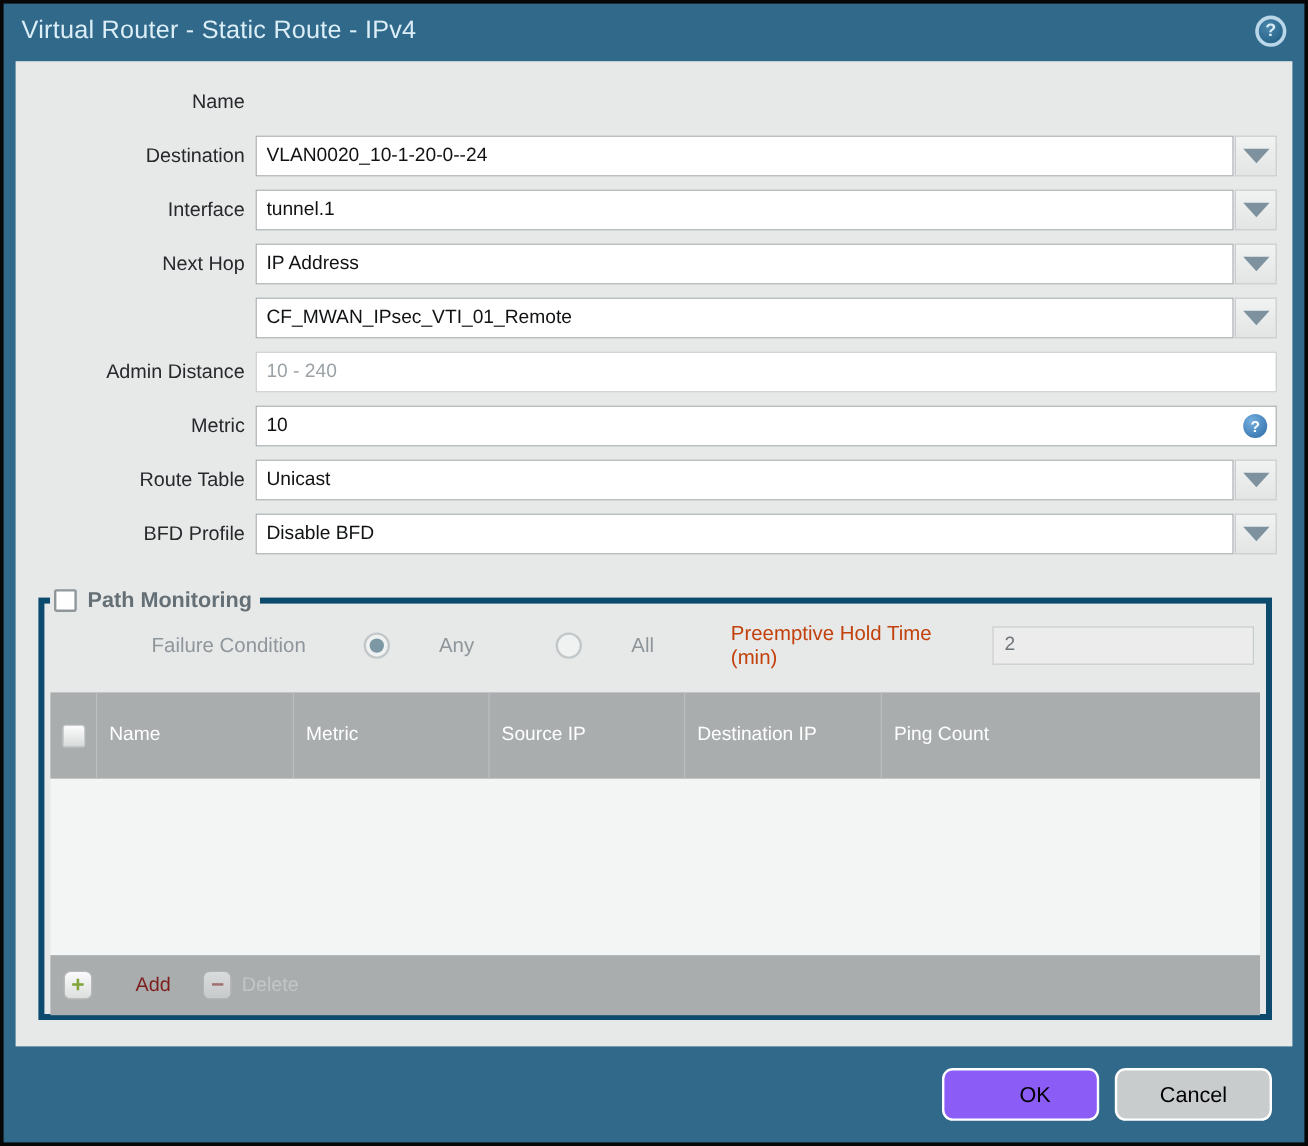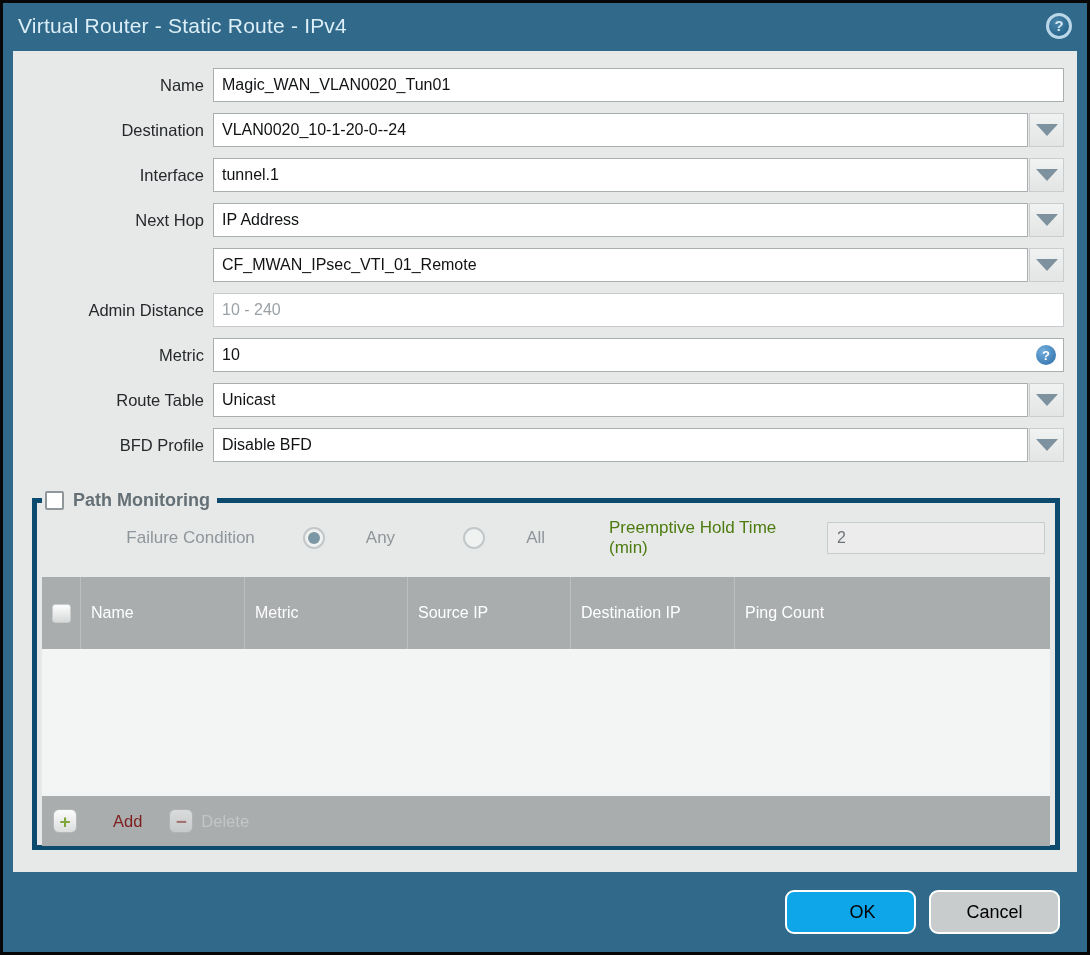--- a/index.html
+++ b/index.html
@@ -68,21 +68,21 @@
   .pm-checkbox{ width:19px; height:19px; background:#fefefe;
                 border:2px solid #8f979b; border-radius:2px; cursor:pointer; }
   .pm-title{ font-weight:bold; font-size:18px; color:#647076; }
 
   .pm-row{ display:flex; align-items:center; height:34px; margin:10px 6px 0 0;gap:32px; }
   .pm-label{ width:268px; text-align:right; padding-right:12px; color:#8f969b; font-size:17px; }
   .radio{ width:22px; height:22px; border-radius:50%; border:2px solid #c2c8ca;
           background:#f0f1f1; margin:0 9px 0 4px; position:relative; cursor:default; flex:none; }
   .radio.sel::after{ content:""; position:absolute; inset:3px; border-radius:50%; background:#7d98a5; }
   .radio-label{ color:#8f969b; font-size:17px; margin-right:32px; }
-  .pht-label{ margin-left:auto; color:#4d7c0f; font-size:17px; }
+  .pht-label{ margin-left:auto; color:#c2410c; font-size:17px; }
   .pm-input{ width:218px; height:32px; margin-left:10px; background:#ececec;
              border:1px solid #c9cccd; color:#6e7478; font:16px "Liberation Sans", sans-serif;
              padding:0 9px; }
 
   
   .tbl{ margin:22px 1px 0 1px; }
   .tbl-header{ display:flex; background:#a9adae; height:72px; color:#fff; }
   .th{ padding-left:10px; font-size:16px; display:flex; align-items:center;
        border-left:1px solid #bcbfc0; line-height:1.25; }
   .th-check{ width:38px; border-left:none; justify-content:center; padding-left:0; }
@@ -104,42 +104,39 @@
   .tool-delete .tool-icon{ color:#9c4a4a; opacity:.6; }
   .tool-delete .tool-label{ color:#c2c6c7; }
   .tool-delete{ cursor:default; }
 
   
   .footer{ position:absolute; left:0; right:0; bottom:0; height:80px;
            display:flex; align-items:center; justify-content:flex-end;
            gap:13px; padding-right:27px; }
   .btn{ width:131px; height:44px; border-radius:9px; border:2px solid #fff;
         font:18px "Liberation Sans", sans-serif; color:#000; cursor:pointer; }
-  .btn-ok{ background:#0ea5e9;padding-left:24px; }
+  .btn-ok{ background:#8b5cf6;padding-left:24px; }
   .btn-cancel{ background:#c9cccd; }
 </style>
 </head>
 <body>
 
 <div class="dialog">
 
   <div class="titlebar">
     <span class="title">Virtual Router - Static Route - IPv4</span>
     <span class="help-badge">
       <span>?</span>
     </span>
   </div>
 
   <div class="content">
 
     <div class="form-row first">
       <label class="flabel">Name</label>
-      <div class="field">
-        <input class="text-input" value="Magic_WAN_VLAN0020_Tun01" style="">
-      </div>
     </div>
 
     <div class="form-row">
       <label class="flabel">Destination</label>
       <div class="field">
         <input class="text-input" value="VLAN0020_10-1-20-0--24" style="">
         <button class="dd-btn">
           <span class="tri"></span>
         </button>
       </div>

